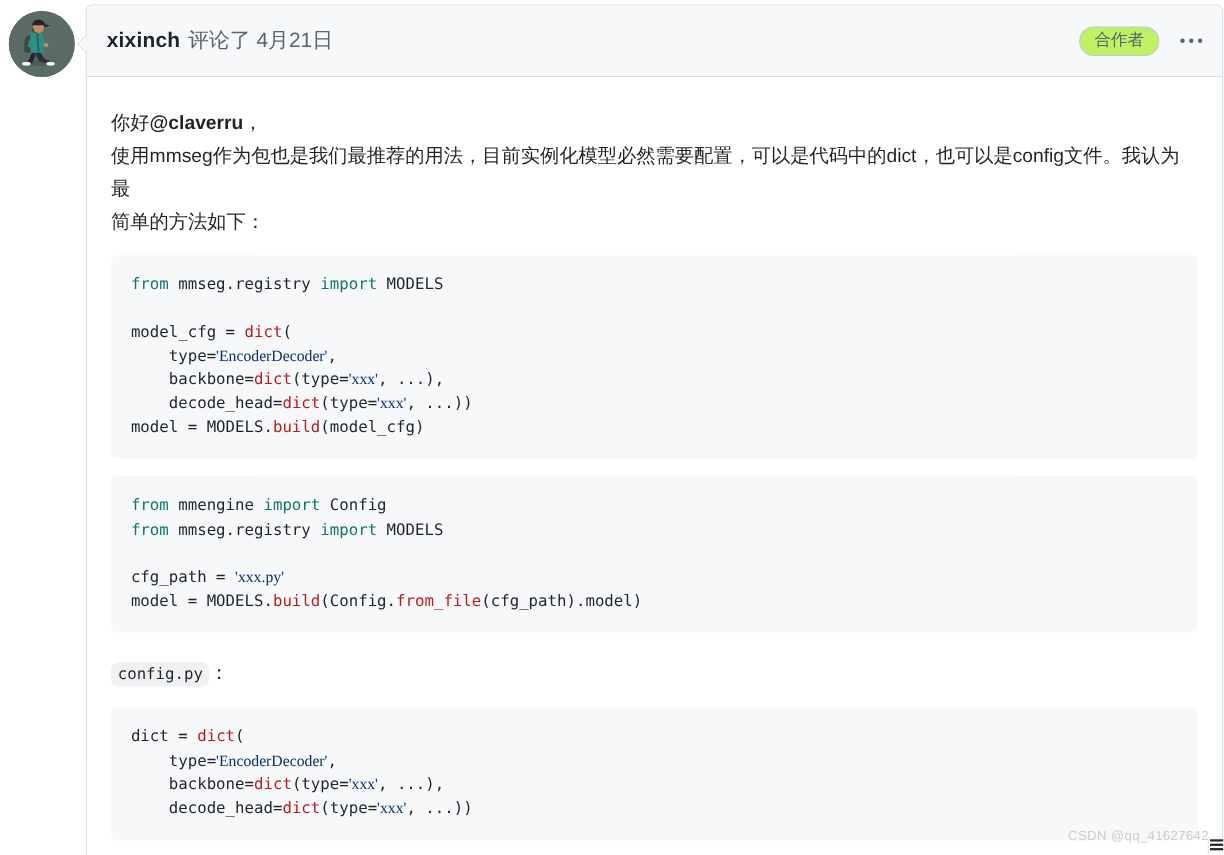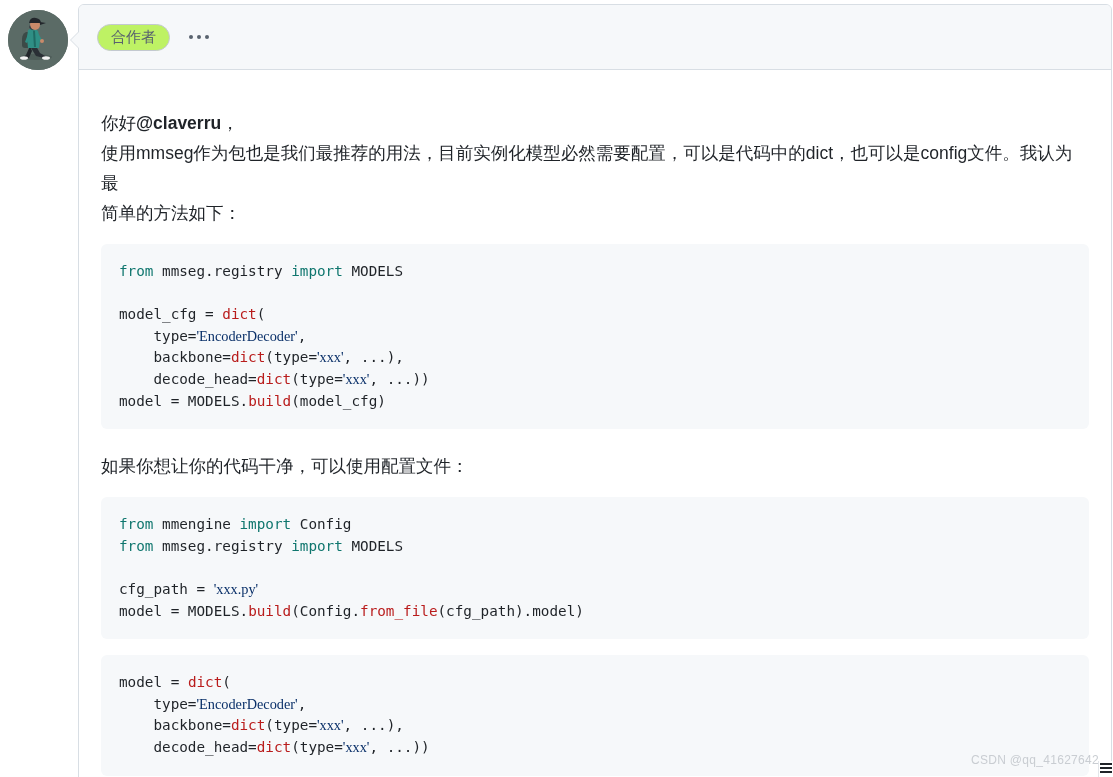--- a/index.html
+++ b/index.html
@@ -121,21 +121,21 @@
     border-radius: 50%;
     background: #59636e;
     display: block;
   }
 
   
   .comment-body {
     padding: 22px 22px 10px 22px;
   }
   p.para {
-    margin: 16px 0 0 0;
+    margin: 4px 0 0 0;
     font-size: 17.5px;
     line-height: 30px;
     color: #1f2328;
     font-family: "Liberation Sans", "DejaVu Sans", sans-serif;
   }
   p.para b { font-weight: bold; }
 
   
   pre.code {
     background: #f6f8fa;
@@ -236,20 +236,24 @@
       <path d="M22 15 q1 5 5 5 q-4 1 -6 -3 z" fill="#3a3f45"></path>
     </svg>
   </div>
 </div>
 
 <div class="comment">
   <div class="bubble-arrow-outer"></div>
   <div class="bubble-arrow-inner"></div>
 
   <div class="comment-header">
+    <div class="header-left">
+      <span class="author">xixinch</span>
+      <span class="meta">评论了 4月21日</span>
+    </div>
     <div class="header-right">
       <span class="badge">合作者</span>
       <span class="kebab">
         <i></i>
         <i></i>
         <i></i>
       </span>
     </div>
   </div>
 
@@ -262,30 +266,32 @@
     </p>
 
     <pre class="code"><span class="tok-kw">from </span><span class="tok-txt">mmseg.registry </span><span class="tok-kw">import </span><span class="tok-txt">MODELS</span>
 
 <span class="tok-txt">model_cfg = </span><span class="tok-fn">dict</span><span class="tok-txt">(</span>
 <span class="tok-txt">    type=</span><span class="tok-str">'EncoderDecoder'</span><span class="tok-txt">,</span>
 <span class="tok-txt">    backbone=</span><span class="tok-fn">dict</span><span class="tok-txt">(type=</span><span class="tok-str">'xxx'</span><span class="tok-txt">, ...),</span>
 <span class="tok-txt">    decode_head=</span><span class="tok-fn">dict</span><span class="tok-txt">(type=</span><span class="tok-str">'xxx'</span><span class="tok-txt">, ...))</span>
 <span class="tok-txt">model = MODELS.</span><span class="tok-fn">build</span><span class="tok-txt">(model_cfg)</span></pre>
 
-    <p class="para" style="margin-top:22px;">如果你想让你的代码干净，可以使用配置文件：</p>
 
     <pre class="code"><span class="tok-kw">from </span><span class="tok-txt">mmengine </span><span class="tok-kw">import </span><span class="tok-txt">Config</span>
 <span class="tok-kw">from </span><span class="tok-txt">mmseg.registry </span><span class="tok-kw">import </span><span class="tok-txt">MODELS</span>
 
 <span class="tok-txt">cfg_path = </span><span class="tok-str">'xxx.py'</span>
 <span class="tok-txt">model = MODELS.</span><span class="tok-fn">build</span><span class="tok-txt">(Config.</span><span class="tok-fn">from_file</span><span class="tok-txt">(cfg_path).model)</span></pre>
 
-
-    <pre class="code"><span class="tok-txt">model = </span><span class="tok-fn">dict</span><span class="tok-txt">(</span>
+    <p class="inline-para">
+      <code class="inline">config.py</code><span>：</span>
+    </p>
+
+    <pre class="code"><span class="tok-txt">dict = </span><span class="tok-fn">dict</span><span class="tok-txt">(</span>
 <span class="tok-txt">    type=</span><span class="tok-str">'EncoderDecoder'</span><span class="tok-txt">,</span>
 <span class="tok-txt">    backbone=</span><span class="tok-fn">dict</span><span class="tok-txt">(type=</span><span class="tok-str">'xxx'</span><span class="tok-txt">, ...),</span>
 <span class="tok-txt">    decode_head=</span><span class="tok-fn">dict</span><span class="tok-txt">(type=</span><span class="tok-str">'xxx'</span><span class="tok-txt">, ...))</span></pre>
   </div>
 </div>
 
 <div class="watermark">CSDN @qq_41627642</div>
 
 <div class="scroll-nub">
   <i></i>

